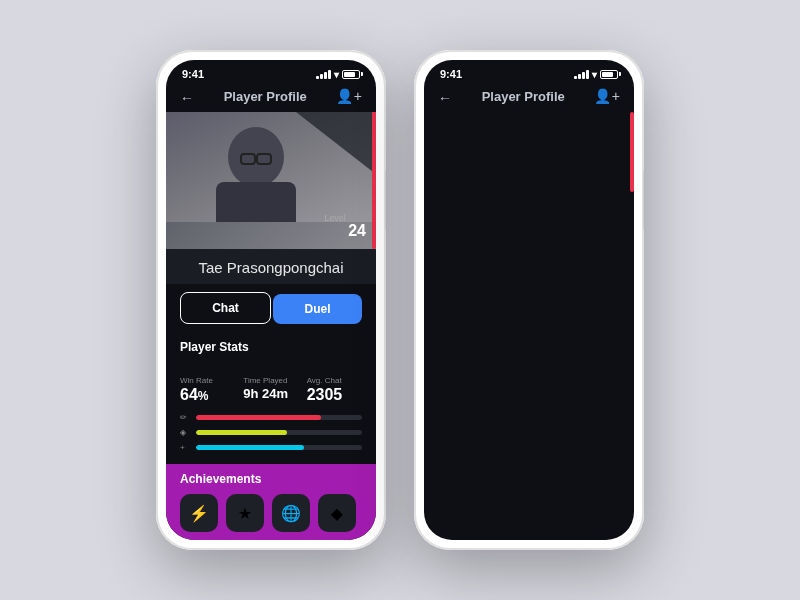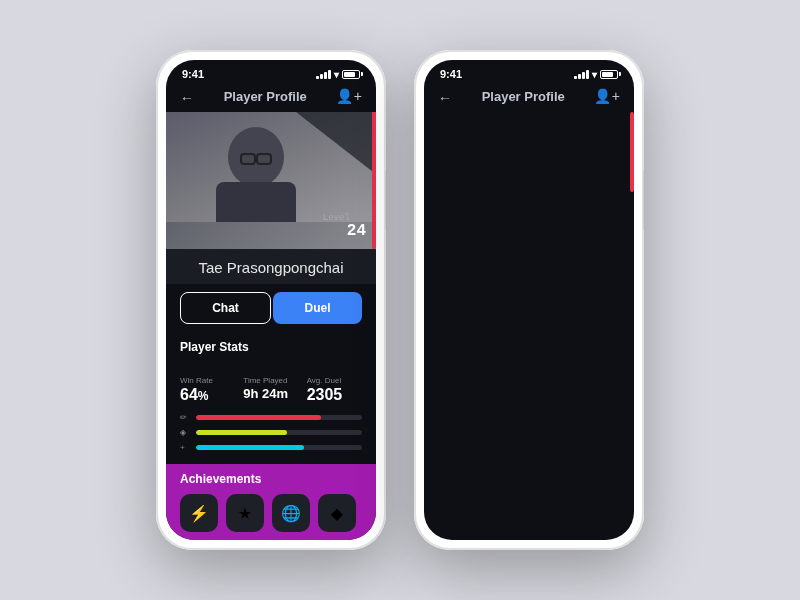--- a/index.html
+++ b/index.html
@@ -108,21 +108,20 @@
     }
     .header-title { font-size: 13px; font-weight: 600; color: #c0c5d0; }
     .header-icon { font-size: 14px; cursor: pointer; color: #c0c5d0; }
     
     .profile-image-area {
       position: relative;
       width: 100%;
       height: 139px;
       overflow: hidden;
       background: #6d28d9;
-      font-family: Liberation Mono, monospace;
     }
     .photo-placeholder {
       width: 100%;
       height: 100%;
       background: linear-gradient(135deg, #4a4a5a 0%, #666870 40%, #8a8a90 100%);
       position: relative;
       overflow: hidden;
     }
     .level-badge {
       position: absolute;
@@ -153,20 +152,21 @@
       color: #e5e5e5;
       font-size: 15px;
       font-weight: 400;
     }
     
     .action-buttons {
       display: flex;
       gap: 2px;
       padding: 8px 14px;
       background: #0d0f14;
+      align-items: flex-end;
     }
     .btn-chat {
       flex: 1;
       padding: 8px;
       background: transparent;
       border: 1.5px solid #ffffff;
       border-radius: 8px;
       color: white;
       font-size: 12px;
       font-weight: 600;
@@ -336,21 +336,21 @@
         <div class="stats-row">
           <div class="stat-item">
             <div class="stat-label">Win Rate</div>
             <div class="stat-value">64<span class="stat-unit">%</span></div>
           </div>
           <div class="stat-item">
             <div class="stat-label">Time Played</div>
             <div class="stat-value" style="font-size:13px;">9h 24m</div>
           </div>
           <div class="stat-item">
-            <div class="stat-label">Avg. Duel</div>
+            <div class="stat-label">Avg. Chat</div>
             <div class="stat-value">2305</div>
           </div>
         </div>
 
         <div class="progress-bars">
           <div class="progress-row">
             <span class="progress-icon">✏</span>
             <div class="progress-track">
               <div class="progress-fill" style="width:75%; background:#e8314a;"></div>
             </div>

